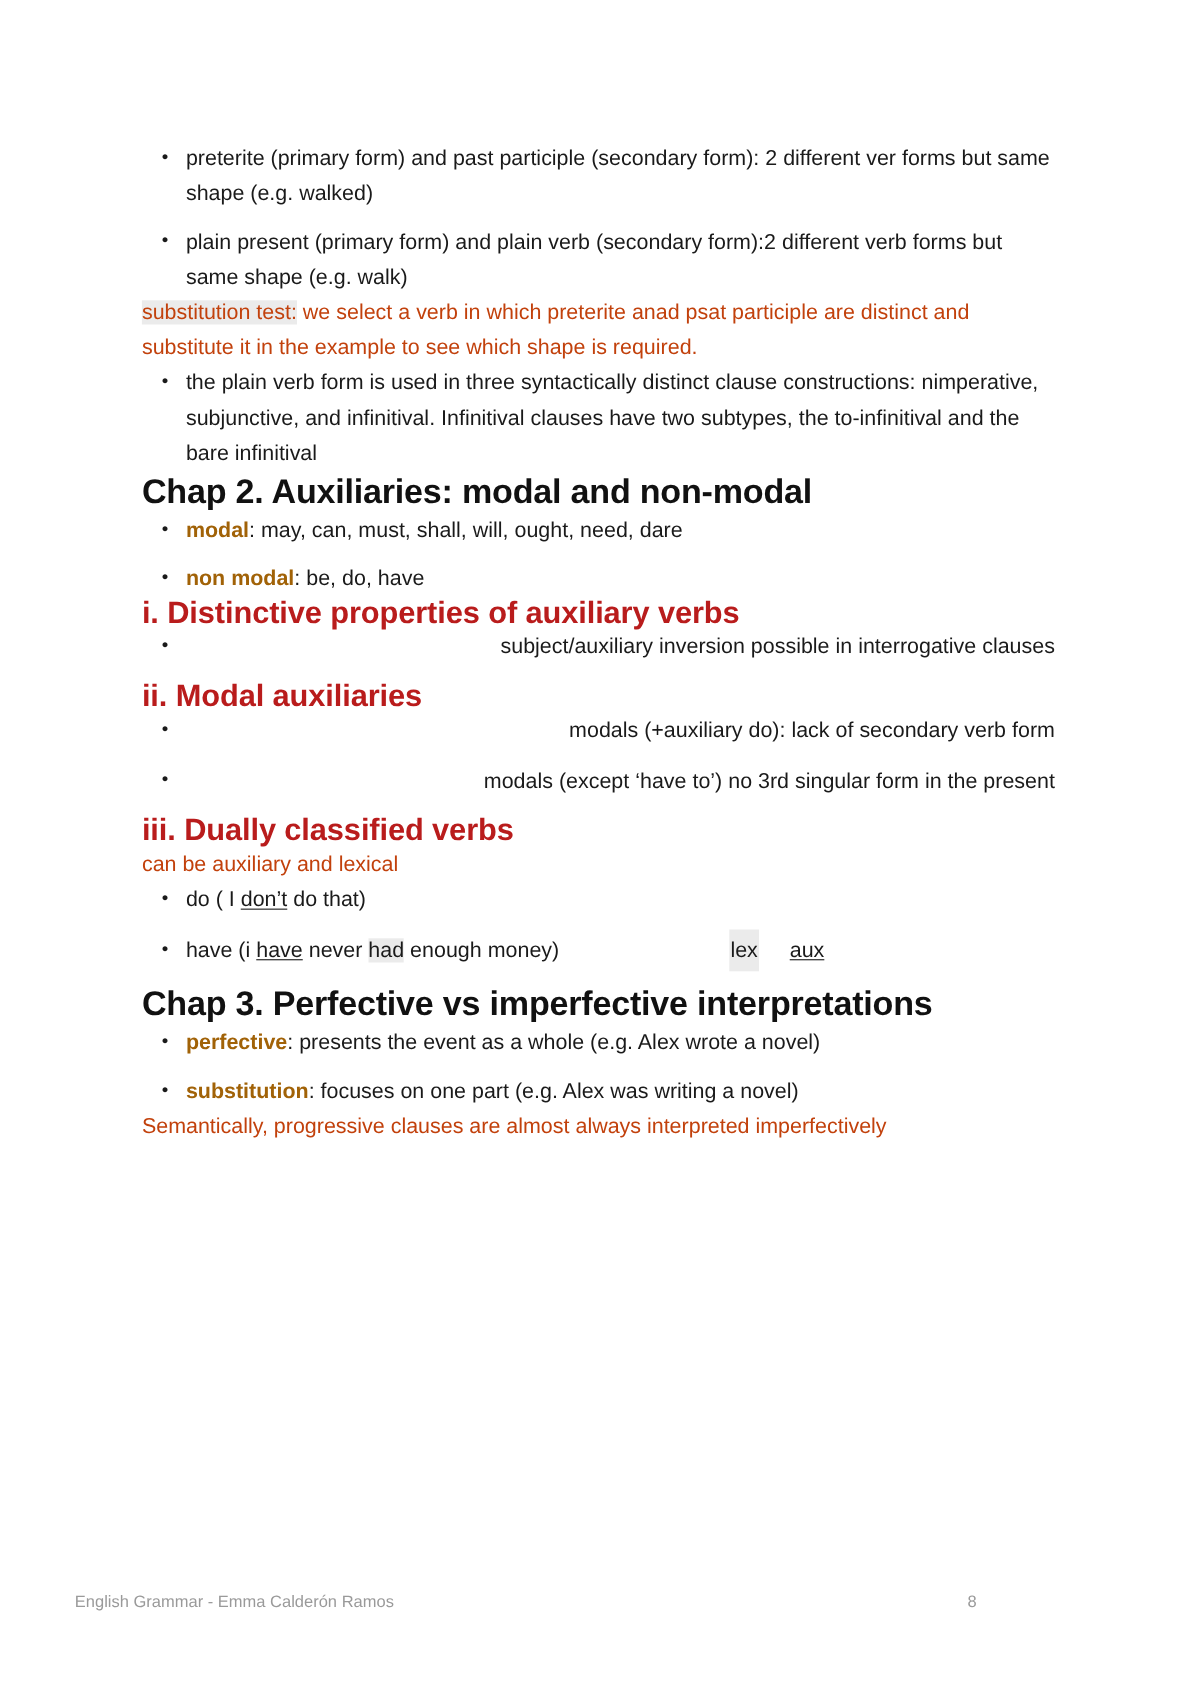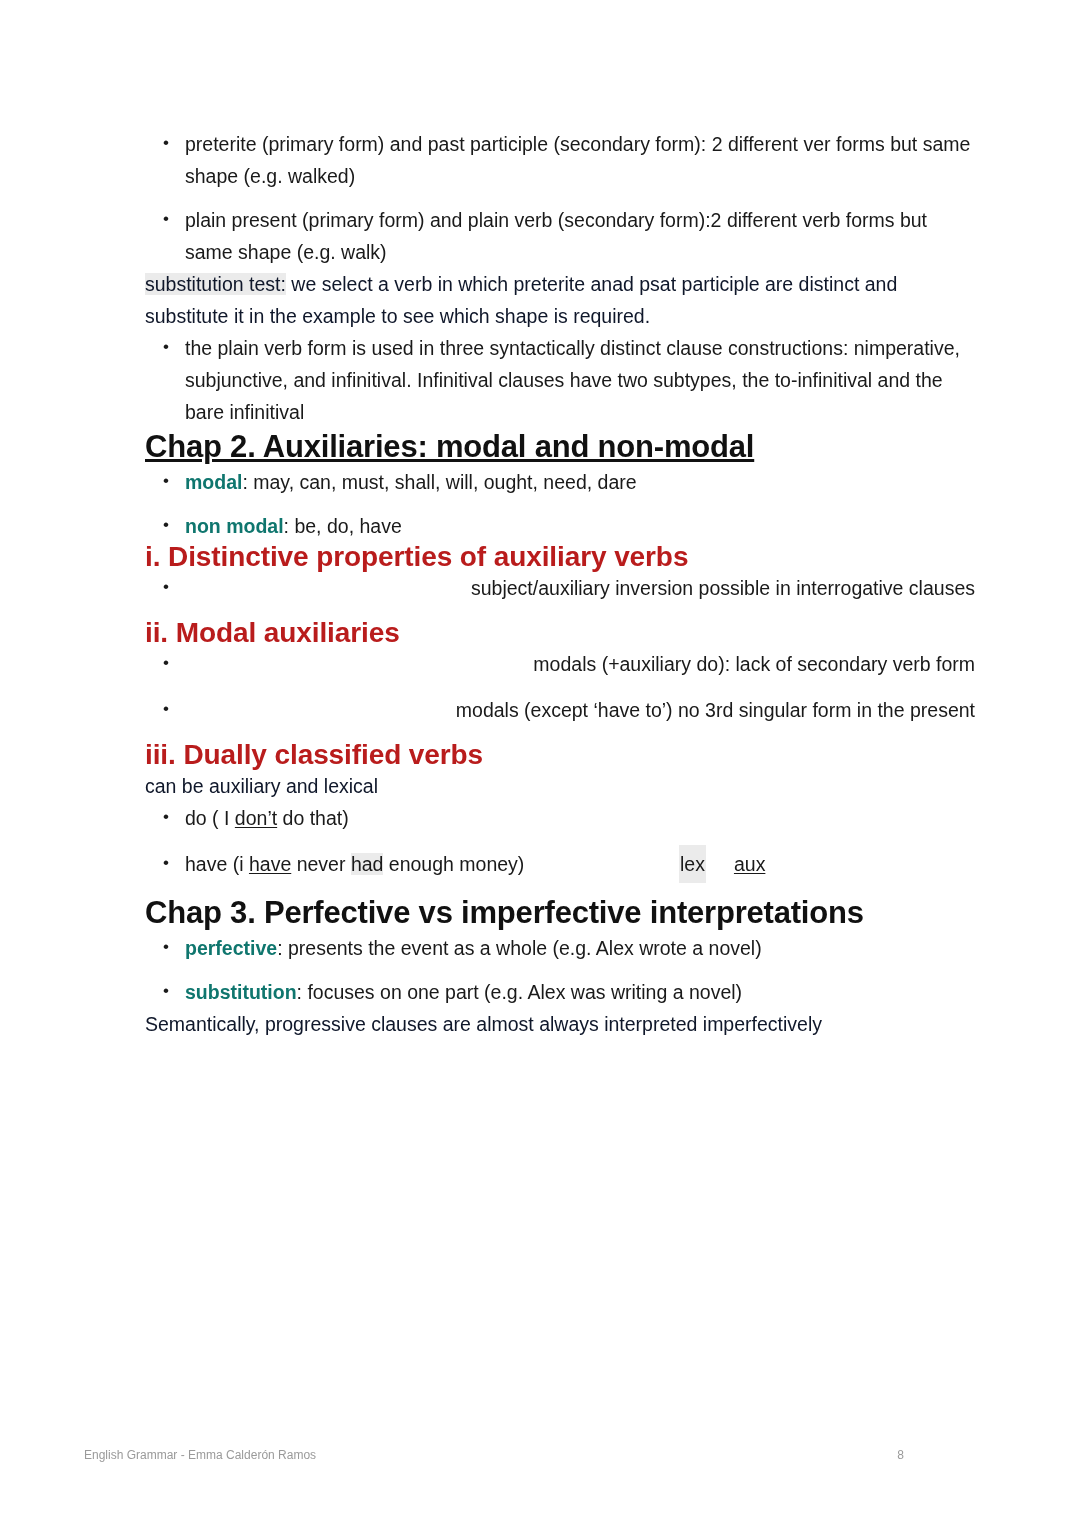--- a/index.html
+++ b/index.html
@@ -12,21 +12,21 @@
     width: 1080px;
     height: 1528px;
     font-family: "Liberation Sans", sans-serif;
     color: #1a1a1a;
     position: relative;
     overflow: hidden;
   }
 
   .page {
     position: absolute;
-    left: 16px; top: 0;
+    left: 0; top: 0;
     width: 956px;
     height: 1528px;
     background: #fff;
   }
 
   .content {
     position: absolute;
     left: 129px;
     top: 128px;
     width: 830px;
@@ -58,21 +58,21 @@
   }
 
   
   ul.bullets.tight > li { margin-bottom: 14px; }
 
   
   p.para {
     font-size: 19.5px;
     line-height: 32px;
     margin: 0;
-    color: #0f172a;
+    color: #c2410c;
   }
 
   
   h1.chap {
     font-size: 31px;
     font-weight: bold;
     line-height: 38px;
     margin: 0;
     color: #111111;
     letter-spacing: -0.2px;
@@ -83,32 +83,32 @@
     line-height: 30px;
     margin: 0;
     color: #b91c1c;
     letter-spacing: -0.1px;
   }
 
   
   .blk-b1 { margin-bottom: 18px; }   
   .blk-p1 { margin-bottom: 18px; }   
   .blk-b2 { margin-bottom: 38px; }   
-  .blk-h1 { margin-bottom: 19px; text-decoration: underline; }   
+  .blk-h1 { margin-bottom: 19px; }   
   .blk-b3 { margin-bottom: 32px; }   
   .blk-h2 { margin-bottom: 16px; }   
   .blk-b4 { margin-bottom: 30px; text-align: right; }   
   .blk-p2 { margin-bottom: 14px; }   
   .blk-b5 { margin-bottom: 36px; }   
   .blk-h3 { margin-bottom: 19px; }
   .blk-b6 { margin-bottom: 16px; }
 
   
   .term {
-    color: #0f766e;
+    color: #a16207;
     font-weight: bold;
     text-align: right;
   }
   .hl {
     background: #ebebeb;
   }
   .ital { }
   .ul  { text-decoration: underline; text-underline-offset: 2px; }
 
   
@@ -127,21 +127,21 @@
 
   
   .footer {
     position: absolute;
     left: 68px;
     right: 68px;
     top: 1448px;
     display: flex;
     justify-content: space-between;
     align-items: baseline;
-    font-size: 12px;
+    font-size: 15px;
     color: #9a9a9a;
   }
   .footer .pageno { color: #9a9a9a; }
 </style>
 </head>
 <body>
 
 <div class="page">
   <div class="content">
 

